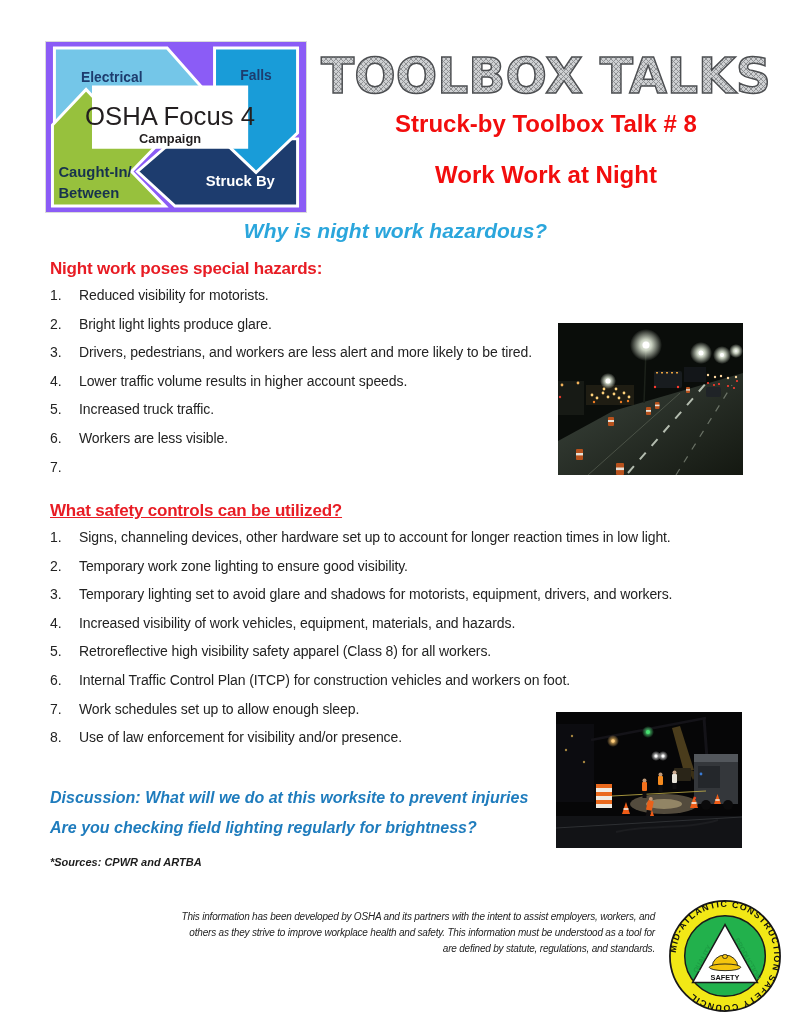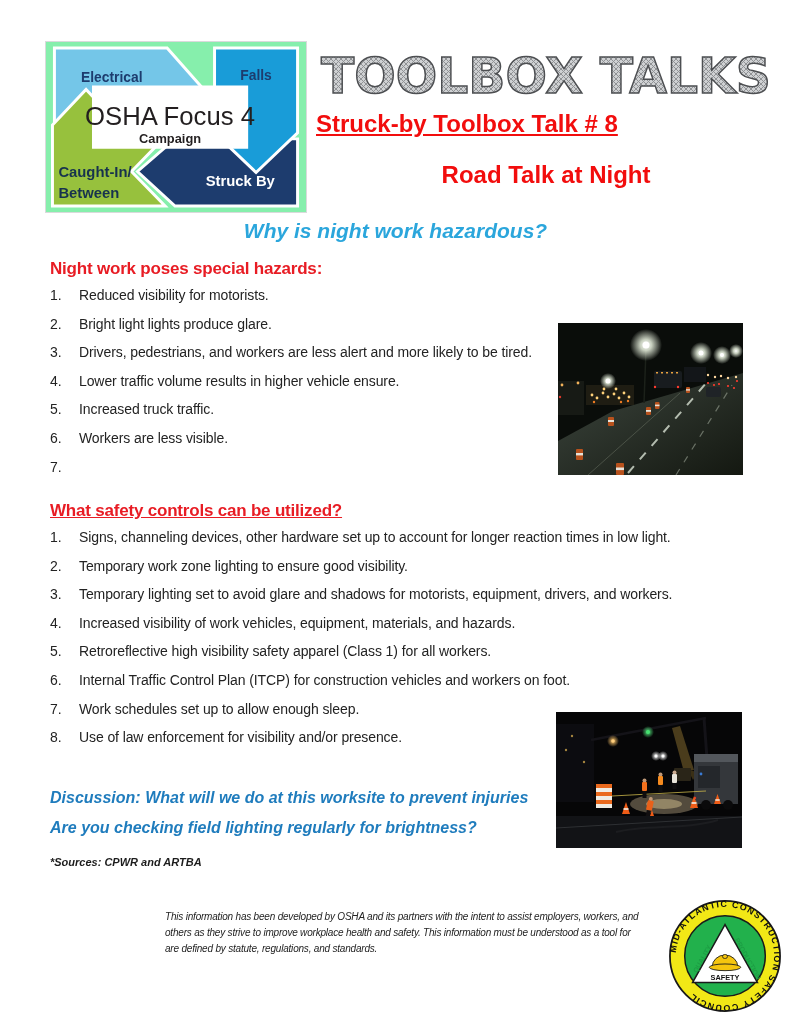--- a/index.html
+++ b/index.html
@@ -1,29 +1,29 @@
 <!DOCTYPE html>
 <html><head>
 <meta charset="utf-8">
 <style>
   html,body{margin:0;padding:0;background:#888;}
   .page{position:relative;width:791px;height:1024px;background:#ffffff;margin:0 auto;
         font-family:"Liberation Sans",sans-serif;overflow:hidden;}
   .abs{position:absolute;}
 
   
-  .focus4{left:45px;top:41px;width:262px;height:172px;border:1px solid #d9dadb;background:#86efac;box-sizing:border-box;}
+  .focus4{left:45px;top:41px;width:262px;height:172px;border:1px solid #d9dadb;background:#8b5cf6;box-sizing:border-box;}
   .focus4 svg{display:block;width:100%;height:100%;}
 
   
   .brand{left:316px;top:44px;width:460px;height:62px;}
   .brand svg{display:block;width:100%;height:100%;}
 
-  .doc-title{left:316px;top:110px;width:460px;
-             font-size:24px;font-weight:bold;color:#f20d0d;text-decoration:underline;}
+  .doc-title{left:316px;top:110px;width:460px;text-align:center;
+             font-size:24px;font-weight:bold;color:#f20d0d;}
   .doc-subtitle{left:316px;top:161px;width:460px;text-align:center;
              font-size:24px;font-weight:bold;color:#f20d0d;}
   .question{left:0;top:219px;width:791px;text-align:center;
              font-size:21px;font-weight:bold;font-style:italic;color:#2ba6dc;}
 
   .sec-heading{font-size:17px;font-weight:bold;color:#e81c24;letter-spacing:-0.2px;}
   .h1{left:50px;top:259px;}
   .h2{left:50px;top:501px;text-decoration:underline;}
 
   ol.plain{list-style:none;margin:0;padding:0;}
@@ -38,21 +38,21 @@
   .photo svg{display:block;width:100%;height:100%;}
   .photo1{left:558px;top:323px;width:185px;height:152px;}
   .photo2{left:556px;top:712px;width:186px;height:136px;}
 
   .discussion{left:50px;top:783px;width:540px;color:#1f7cbd;
               font-size:16px;font-weight:bold;font-style:italic;line-height:30px;}
   .discussion div{white-space:nowrap;}
 
   .sources{left:50px;top:856px;font-size:11px;font-weight:bold;font-style:italic;color:#1c1c1c;}
 
-  .disclaimer{left:165px;top:909px;width:490px;text-align:left;
+  .disclaimer{left:165px;top:909px;width:490px;text-align:right;
               font-size:10px;font-style:italic;color:#232323;line-height:16px;letter-spacing:-0.2px;}
   .disclaimer div{white-space:nowrap;}
 
   .osha-logo{left:45px;top:930px;width:160px;height:54px;}
   .osha-logo svg{display:block;width:100%;height:100%;}
 
   .council-logo{left:666px;top:897px;width:118px;height:118px;}
   .council-logo svg{display:block;width:100%;height:100%;}
 </style>
 </head>
@@ -83,29 +83,29 @@
         <pattern id="hatch" width="5" height="5" patternUnits="userSpaceOnUse">
           <rect width="5" height="5" fill="#cfd1d3"></rect>
           <path d="M0,5 L5,0 M0,0 L5,5" stroke="#909295" stroke-width="1"></path>
         </pattern>
       </defs>
       <text x="230" y="49" text-anchor="middle" font-family="DejaVu Sans, sans-serif" font-size="50" font-weight="800" fill="url(#hatch)" stroke="#4d4f52" stroke-width="1.5" textLength="450" lengthAdjust="spacingAndGlyphs">TOOLBOX TALKS</text>
     </svg>
   </div>
 
   <div class="abs doc-title">Struck-by Toolbox Talk # 8</div>
-  <div class="abs doc-subtitle">Road Talk at Night</div>
+  <div class="abs doc-subtitle">Work Work at Night</div>
   <div class="abs question">Why is night work hazardous?</div>
 
   <div class="abs sec-heading h1">Night work poses special hazards:</div>
   <ol class="abs plain list1">
     <li><span class="num">1.</span><span>Reduced visibility for motorists.</span></li>
     <li><span class="num">2.</span><span>Bright light lights produce glare.</span></li>
     <li><span class="num">3.</span><span>Drivers, pedestrians, and workers are less alert and more likely to be tired.</span></li>
-    <li><span class="num">4.</span><span>Lower traffic volume results in higher vehicle ensure.</span></li>
+    <li><span class="num">4.</span><span>Lower traffic volume results in higher account speeds.</span></li>
     <li><span class="num">5.</span><span>Increased truck traffic.</span></li>
     <li><span class="num">6.</span><span>Workers are less visible.</span></li>
     <li><span class="num">7.</span></li>
   </ol>
 
   <div class="abs photo photo1">
     <svg viewBox="0 0 185 152" preserveAspectRatio="none">
       <defs>
         <radialGradient id="glowW">
             <stop offset="0%" stop-color="#ffffff"></stop>
@@ -209,21 +209,21 @@
       </g>
     </svg>
   </div>
 
   <div class="abs sec-heading h2">What safety controls can be utilized?</div>
   <ol class="abs plain list2">
     <li><span class="num">1.</span><span>Signs, channeling devices, other hardware set up to account for longer reaction times in low light.</span></li>
     <li><span class="num">2.</span><span>Temporary work zone lighting to ensure good visibility.</span></li>
     <li><span class="num">3.</span><span>Temporary lighting set to avoid glare and shadows for motorists, equipment, drivers, and workers.</span></li>
     <li><span class="num">4.</span><span>Increased visibility of work vehicles, equipment, materials, and hazards.</span></li>
-    <li><span class="num">5.</span><span>Retroreflective high visibility safety apparel (Class 1) for all workers.</span></li>
+    <li><span class="num">5.</span><span>Retroreflective high visibility safety apparel (Class 8) for all workers.</span></li>
     <li><span class="num">6.</span><span>Internal Traffic Control Plan (ITCP) for construction vehicles and workers on foot.</span></li>
     <li><span class="num">7.</span><span>Work schedules set up to allow enough sleep.</span></li>
     <li><span class="num">8.</span><span>Use of law enforcement for visibility and/or presence.</span></li>
   </ol>
 
   <div class="abs photo photo2">
     <svg viewBox="0 0 186 136" preserveAspectRatio="none">
       <defs>
         <radialGradient id="glowG">
             <stop offset="0%" stop-color="#52e87c"></stop>

